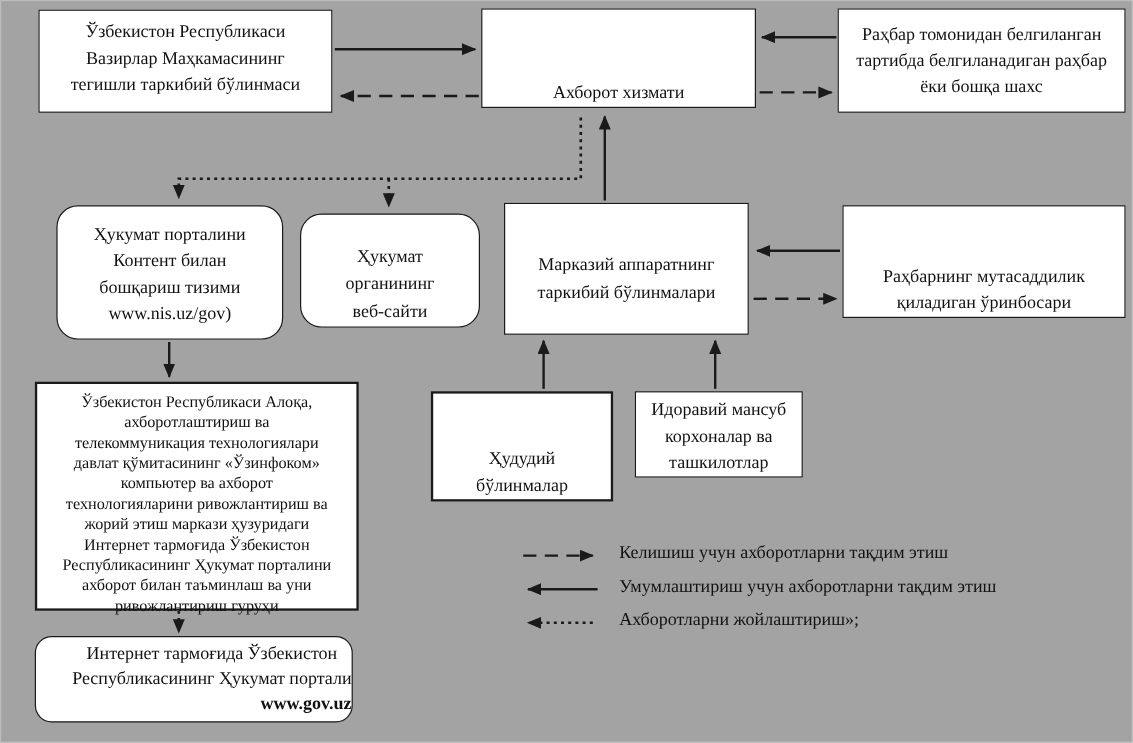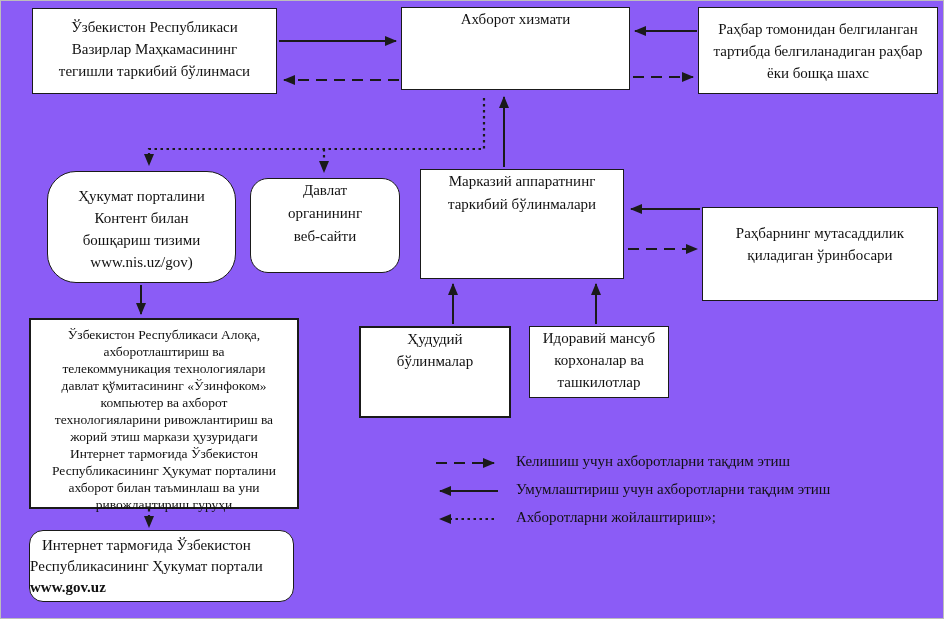--- a/index.html
+++ b/index.html
@@ -1,40 +1,40 @@
 <!DOCTYPE html>
 <html><head>
 <meta charset="utf-8">
 <style>
   html,body{margin:0;padding:0;background:#f5f5f5;}
   .canvas{
     position:relative;
     width:944px;height:619px;
-    background:#8b5cf6;
+    background:#a3a3a3;
     border:1px solid #bdbdbd;
     box-sizing:border-box;
     font-family:"Liberation Serif","DejaVu Serif",serif;
     color:#111;
     overflow:hidden;
   }
   .connectors{position:absolute;left:0;top:0;width:944px;height:619px;pointer-events:none;}
   .box{
     position:absolute;
     box-sizing:border-box;
     border:1.5px solid #1a1a1a;
     background:#fff;
     display:flex;
-    align-items:flex-start;
+    align-items:flex-end;
     justify-content:center;
     text-align:center;
     white-space:pre-line;
     font-size:15px;
     line-height:22px;
   }
-  .rounded{border-radius:29px;}
+  .rounded{border-radius:18px;}
   .legend{position:absolute;left:433px;top:441px;}
   .legend-row{display:flex;align-items:flex-end;height:28px;}
   .legend-sample{width:66px;height:14px;flex:0 0 66px;margin-right:16px;}
   .legend-label{font-size:15px;white-space:nowrap;}
   .portal-url{font-weight:bold;}
 </style>
 </head>
 <body>
 
 <div class="canvas">
@@ -90,31 +90,31 @@
   </div>
 
   <div class="box rounded" style="left:46px;top:170px;width:189px;height:112px;align-items:flex-start;padding-top:13px;">
     <span>Ҳукумат порталини
 Контент билан
 бошқариш тизими
 www.nis.uz/gov)</span>
   </div>
 
   <div class="box rounded" style="left:249px;top:177px;width:150px;height:95px;border-radius:18px;line-height:23px;">
-    <span>Давлат
+    <span>Ҳукумат
 органининг
 веб-сайти</span>
   </div>
 
   <div class="box" style="left:419px;top:168px;width:204px;height:110px;padding-bottom:22px;line-height:23px;">
     <span>Марказий аппаратнинг
 таркибий бўлинмалари</span>
   </div>
 
-  <div class="box" style="left:701px;top:170px;width:236px;height:94px;padding-top:14px;margin-top:36px;">
+  <div class="box" style="left:701px;top:170px;width:236px;height:94px;padding-top:14px;">
     <span>Раҳбарнинг мутасаддилик
 қиладиган ўринбосари</span>
   </div>
 
   <div class="box" style="left:358px;top:325px;width:152px;height:92px;border-width:2px;">
     <span>Ҳудудий
 бўлинмалар</span>
   </div>
 
   <div class="box" style="left:528px;top:325px;width:140px;height:72px;">

